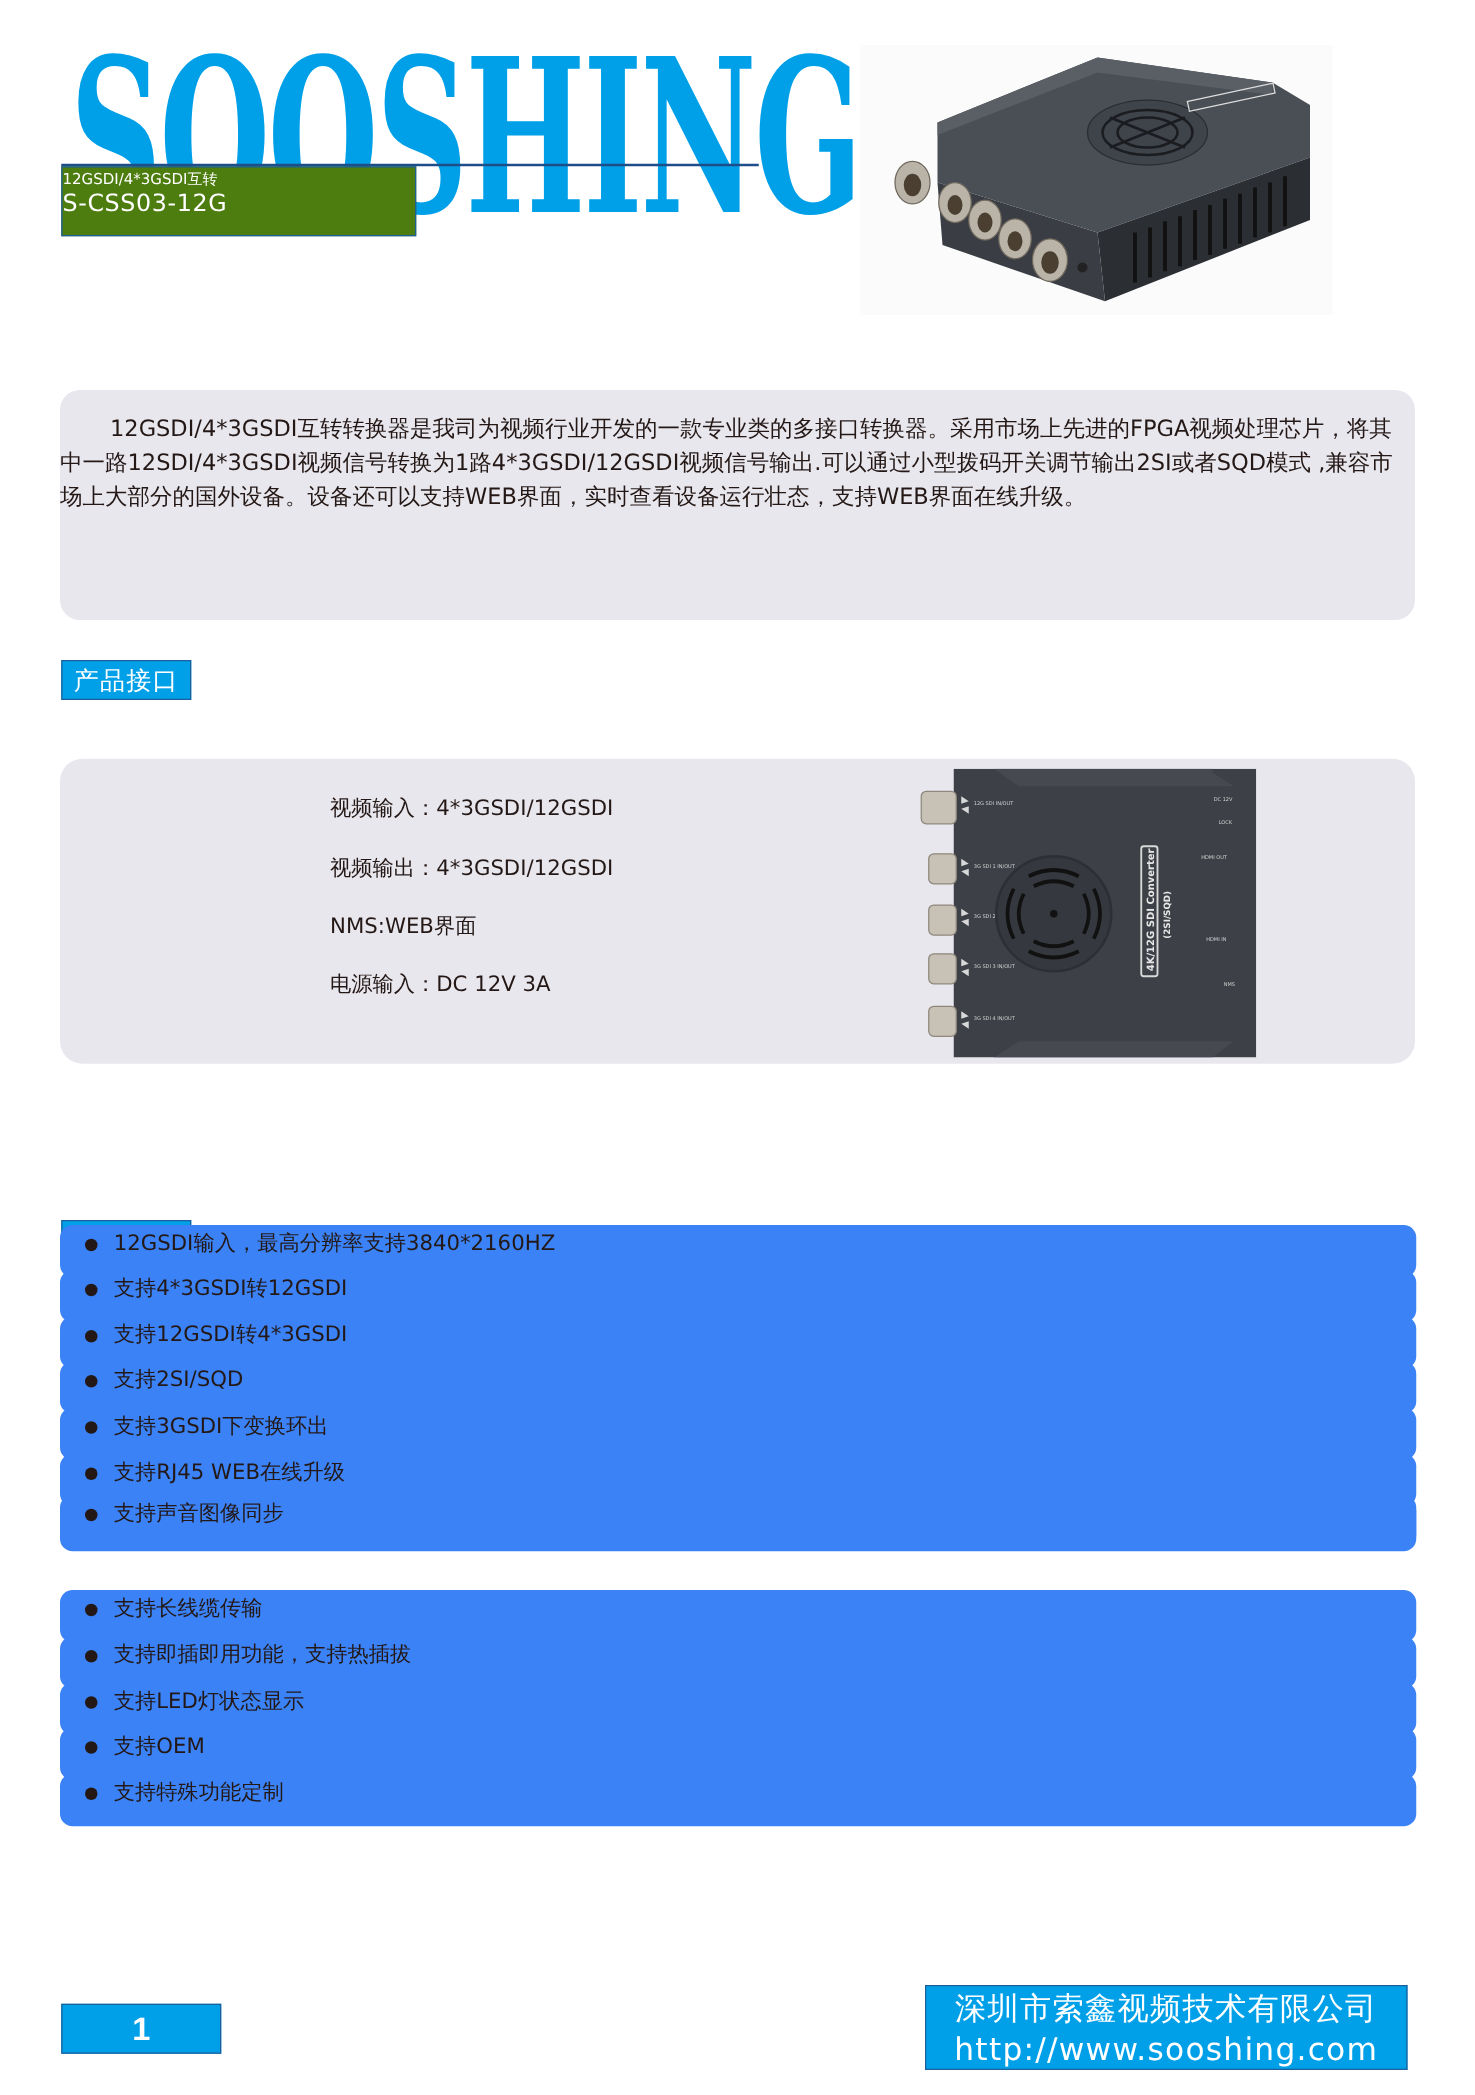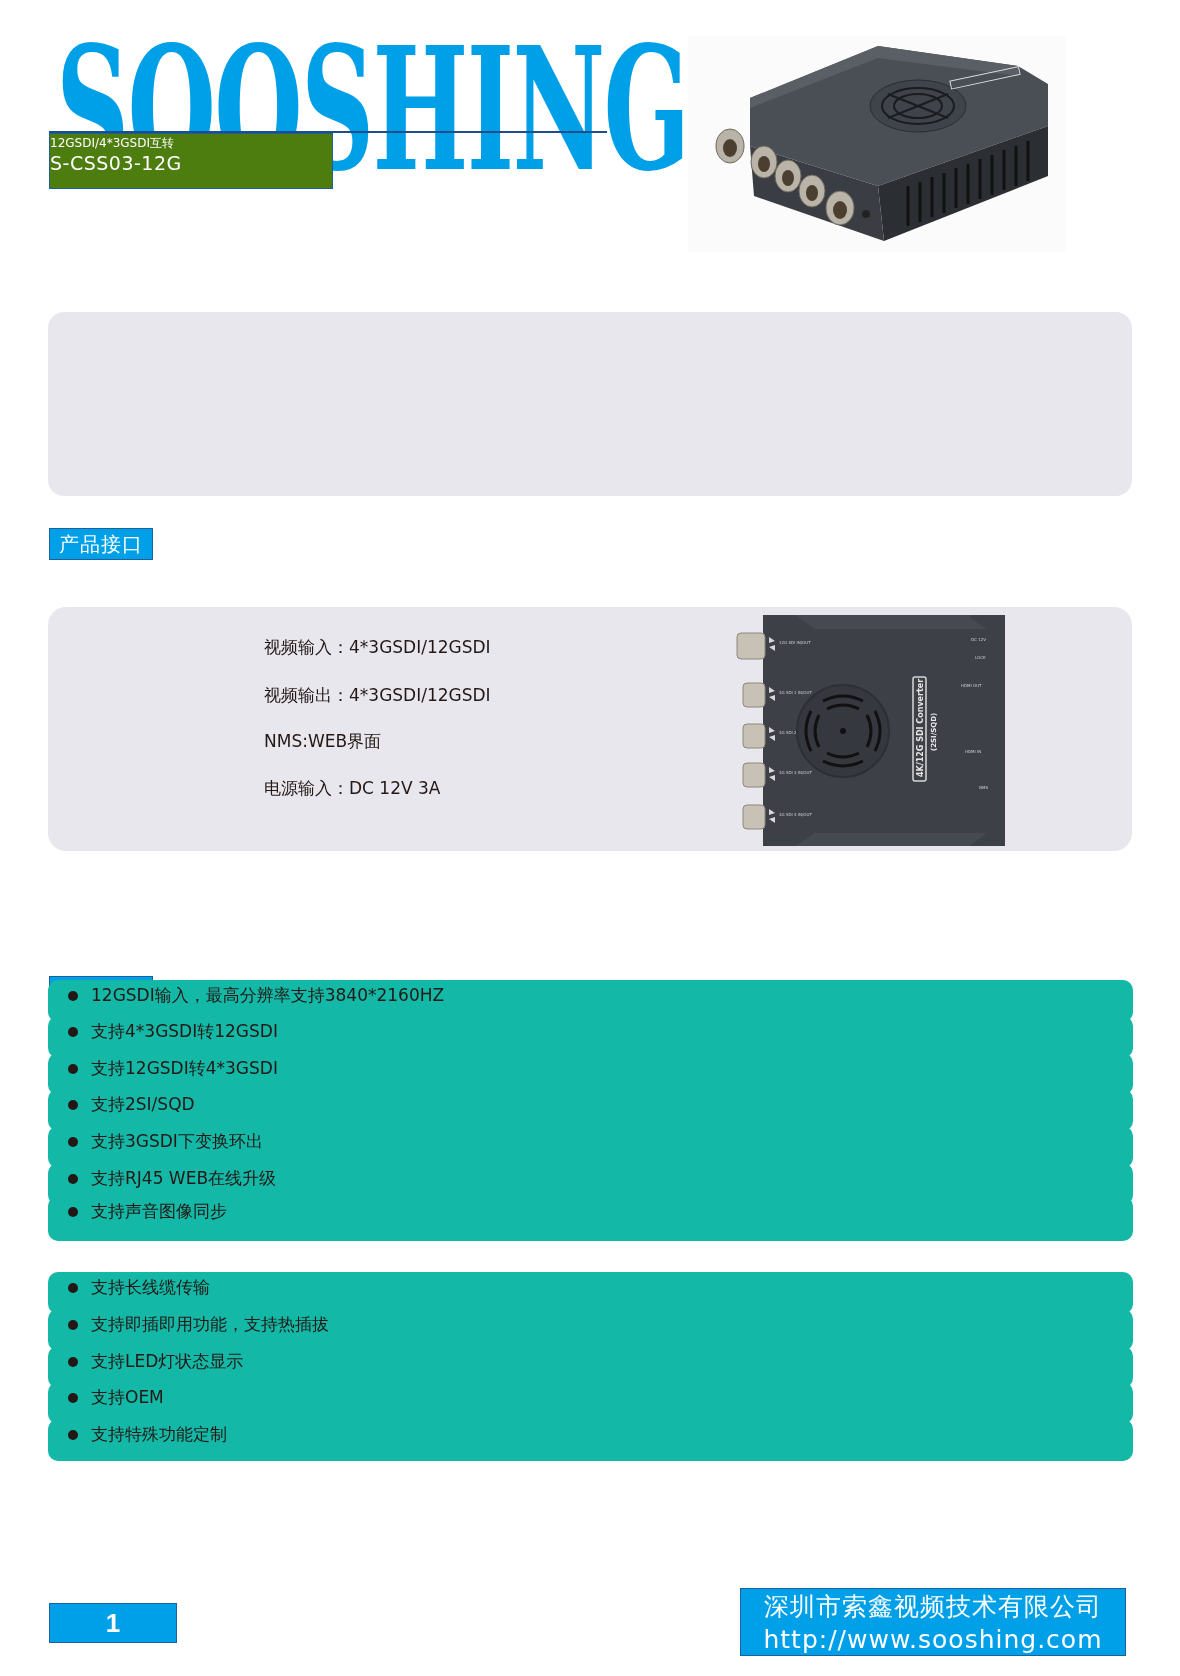--- a/index.html
+++ b/index.html
@@ -43,21 +43,21 @@
   .iface-box {
     position: absolute; left: 48px; top: 607px; width: 1084px; height: 244px;
     background: #e9e7ee; border-radius: 18px;
   }
   .iface-line {
     position: absolute; left: 216px; font-size: 17px; line-height: 22px; color: #231815; white-space: nowrap;
   }
   .iface-device { position: absolute; left: 667px; top: 8px; width: 290px; height: 231px; }
 
   .feature-row {
-    position: absolute; left: 48px; width: 1085px; height: 42px; background: #14b8a6;
+    position: absolute; left: 48px; width: 1085px; height: 42px; background: #3b82f6;
     font-size: 17px; line-height: 31px; color: #231815; border-radius: 10px;
   }
   .feature-row .bullet {
     position: absolute; left: 20px; top: 11px; width: 10px; height: 10px; border-radius: 50%; background: #231815;
   }
   .feature-row .txt { position: absolute; left: 43px; top: 0; white-space: nowrap; }
 
   .page-num {
     position: absolute; left: 49px; top: 1603px; width: 128px; height: 40px;
     background: #00a0e9; border: 1px solid #1d5f9a; color: #ffffff;
@@ -119,20 +119,21 @@
       <ellipse cx="76" cy="128" rx="6" ry="8"></ellipse>
       <ellipse cx="100" cy="142" rx="6" ry="8"></ellipse>
       <ellipse cx="124" cy="157" rx="6" ry="8"></ellipse>
       <ellipse cx="152" cy="174" rx="7" ry="9"></ellipse>
     </g>
     <circle cx="178" cy="178" r="4" fill="#222"></circle>
   </svg>
 </div>
 
 <div class="desc-box">
+  <p class="p1">12GSDI/4*3GSDI互转转换器是我司为视频行业开发的一款专业类的多接口转换器。采用市场上先进的FPGA视频处理芯片，将其中一路12SDI/4*3GSDI视频信号转换为1路4*3GSDI/12GSDI视频信号输出.可以通过小型拨码开关调节输出2SI或者SQD模式 ,兼容市场上大部分的国外设备。设备还可以支持WEB界面，实时查看设备运行壮态，支持WEB界面在线升级。</p>
 </div>
 
 <div class="section-tag tag-interface">产品接口</div>
 <div class="iface-box">
   <div class="iface-line" style="top:29px">视频输入：4*3GSDI/12GSDI</div>
   <div class="iface-line" style="top:77px">视频输出：4*3GSDI/12GSDI</div>
   <div class="iface-line" style="top:123px">NMS:WEB界面</div>
   <div class="iface-line" style="top:170px">电源输入：DC 12V 3A</div>
 
   <div class="iface-device">

